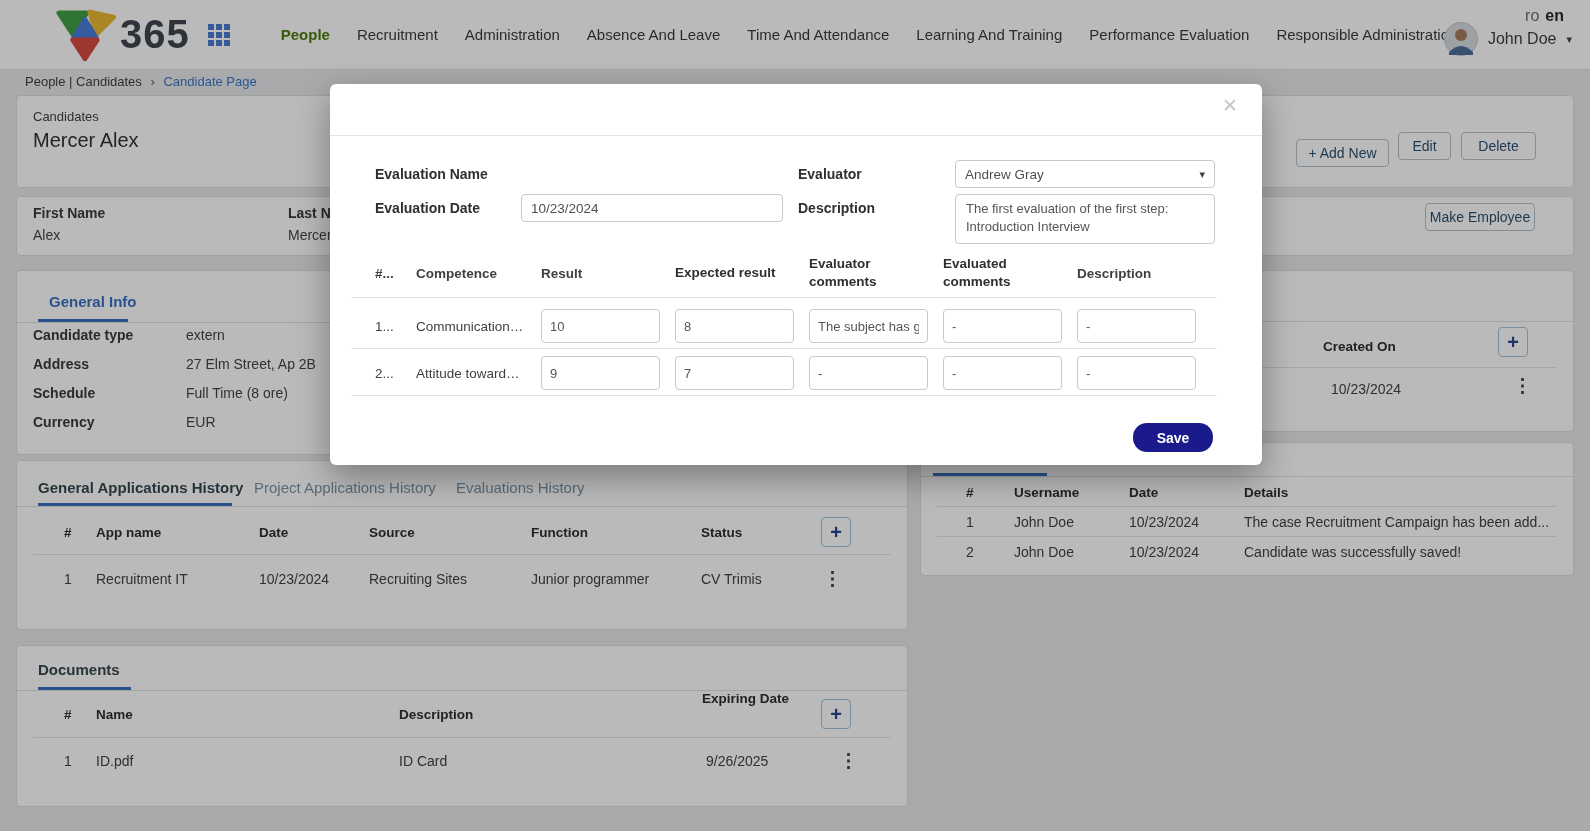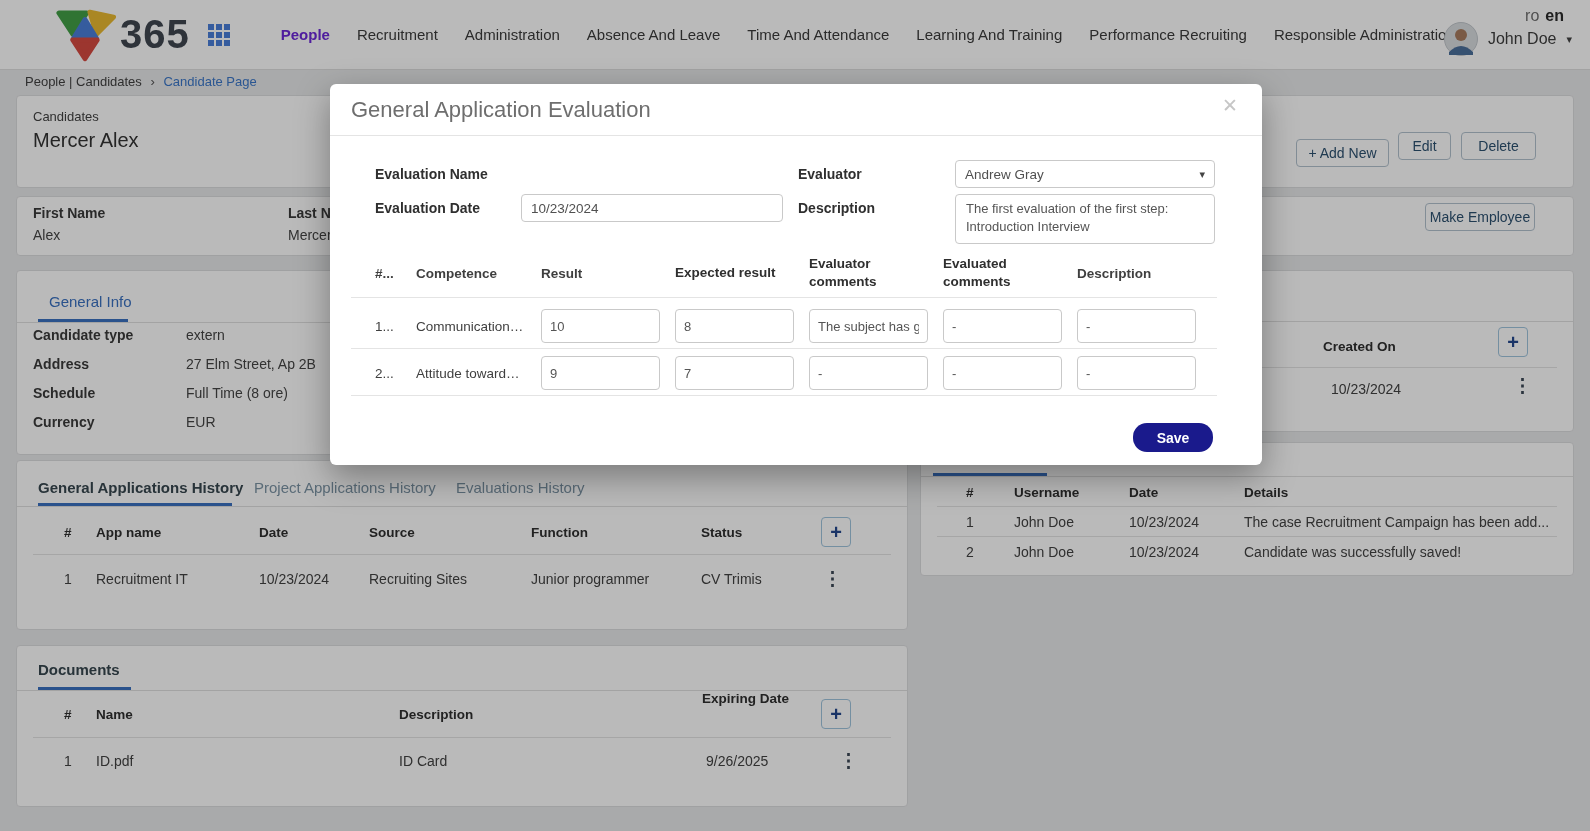--- a/index.html
+++ b/index.html
@@ -9,38 +9,38 @@
   .abs { position:absolute; }
 
   
   .navbar { position:absolute; left:0; top:0; width:1590px; height:70px; background:#fff;
             border-bottom:1px solid #dfdfdf; display:flex; align-items:center; padding-left:54px; }
   .brand-text { font-size:40px; font-weight:700; color:#3f4650; letter-spacing:1px; margin-left:4px; }
   .grid-icon { margin-left:18px; display:grid; grid-template-columns:repeat(3,6px); grid-template-rows:repeat(3,6px); gap:2px; cursor:pointer; }
   .grid-icon span { background:#4a7fd9; display:block; }
   .nav-items { display:flex; gap:27px; margin-left:20px; }
   .nav-item { font-size:15px; color:#3b3b3b; cursor:pointer; white-space:nowrap; }
-  .nav-item.active { font-weight:700; color:#6d28d9;padding-left:31px; }
+  .nav-item.active { font-weight:700; color:#4d7c0f;padding-left:31px; }
   .lang-switch { position:absolute; right:26px; top:7px; font-size:16px; color:#6f6f6f; }
   .lang-switch .en { font-weight:700; color:#2b2b2b; margin-left:6px; }
   .user-block { position:absolute; right:18px; top:22px; display:flex; align-items:center; gap:10px; cursor:pointer; }
   .user-name { font-size:16px; color:#3d3d3d; }
   .caret { font-size:11px; color:#444; }
 
   
   .breadcrumb { position:absolute; left:25px; top:74px; font-size:13px; color:#3f3f3f; }
   .breadcrumb .link { color:#3b77c8; cursor:pointer; }
   .breadcrumb .sep { margin:0 5px; color:#555; }
 
   
   .card { position:absolute; background:#fff; border:1px solid #dcdddf; border-radius:4px; }
   .divider { position:absolute; height:1px; background:#e4e4e4; }
   .tabline { position:absolute; left:0; right:0; height:1px; background:#e0e0e0; }
   .underline { position:absolute; height:3px; background:#3a71c1; }
-  .tab-active-blue { color:#3a71c1; font-weight:400; font-size:15px; }
+  .tab-active-blue { color:#3a71c1; font-weight:700; font-size:15px; }
   .tab-active-dark { color:#37474f; font-weight:700; font-size:15px; }
   .tab-idle { color:#7b93a4; font-size:15px; cursor:pointer; }
   .lbl { font-weight:700; font-size:14px; color:#3a3a3a; }
   .val { font-size:14px; color:#454545; }
   .th { font-weight:700; font-size:13.5px; color:#2f2f2f; }
   .td { font-size:14px; color:#424242; }
 
   .hbtn { position:absolute; border:1px solid #b3c2ce; border-radius:4px; background:transparent;
           color:#2d5170; font-size:14px; font-family:inherit; display:flex; align-items:center;
           justify-content:center; cursor:pointer; }
@@ -96,21 +96,21 @@
         <span></span>
         <span></span>
     </div>
     <div class="nav-items">
       <span class="nav-item active">People</span>
       <span class="nav-item">Recruitment</span>
       <span class="nav-item">Administration</span>
       <span class="nav-item">Absence And Leave</span>
       <span class="nav-item">Time And Attendance</span>
       <span class="nav-item">Learning And Training</span>
-      <span class="nav-item">Performance Recruiting</span>
+      <span class="nav-item">Performance Evaluation</span>
       <span class="nav-item">Responsible Administration</span>
     </div>
     <div class="lang-switch">
       <span>ro</span><span class="en">en</span>
     </div>
     <div class="user-block">
       <svg width="34" height="34" viewBox="0 0 34 34">
         <circle cx="17" cy="17" r="16.5" fill="#d9dde0" stroke="#c2c7cc"></circle>
         <circle cx="17" cy="13" r="6" fill="#a87c5f"></circle>
         <path d="M5 30 Q17 18 29 30 L29 33 L5 33 Z" fill="#4a6f9b"></path>
@@ -228,21 +228,20 @@
       <div class="abs td" style="left:79px; top:107px;">ID.pdf</div>
       <div class="abs td" style="left:382px; top:107px;">ID Card</div>
       <div class="abs td" style="left:689px; top:107px;">9/26/2025</div>
       <span class="kebab" style="left:822px; top:105px;">⋮</span>
     </div>
   </div>
 
   <div class="overlay"></div>
 
   <div class="modal">
-    <div class="modal-title">General Application Evaluation</div>
     <span class="modal-close">✕</span>
     <div class="divider" style="left:0; right:0; top:51px;"></div>
 
     <div class="m-lbl" style="left:45px; top:82px;">Evaluation Name</div>
     <div class="m-lbl" style="left:468px; top:82px;">Evaluator</div>
     <div class="m-select" style="left:625px; top:76px; width:260px;">
       <span>Andrew Gray</span>
       <span class="caret">▾</span>
     </div>
 

